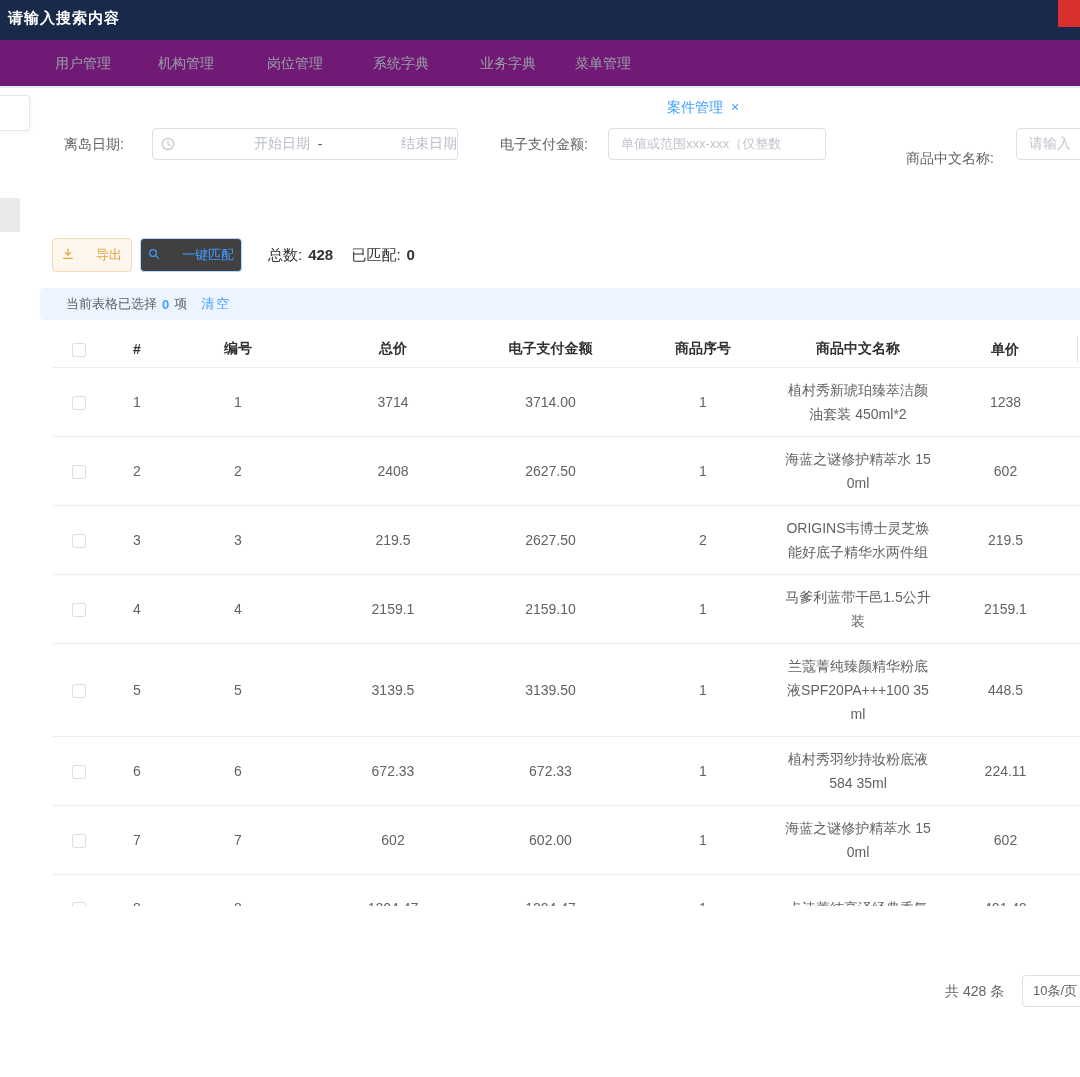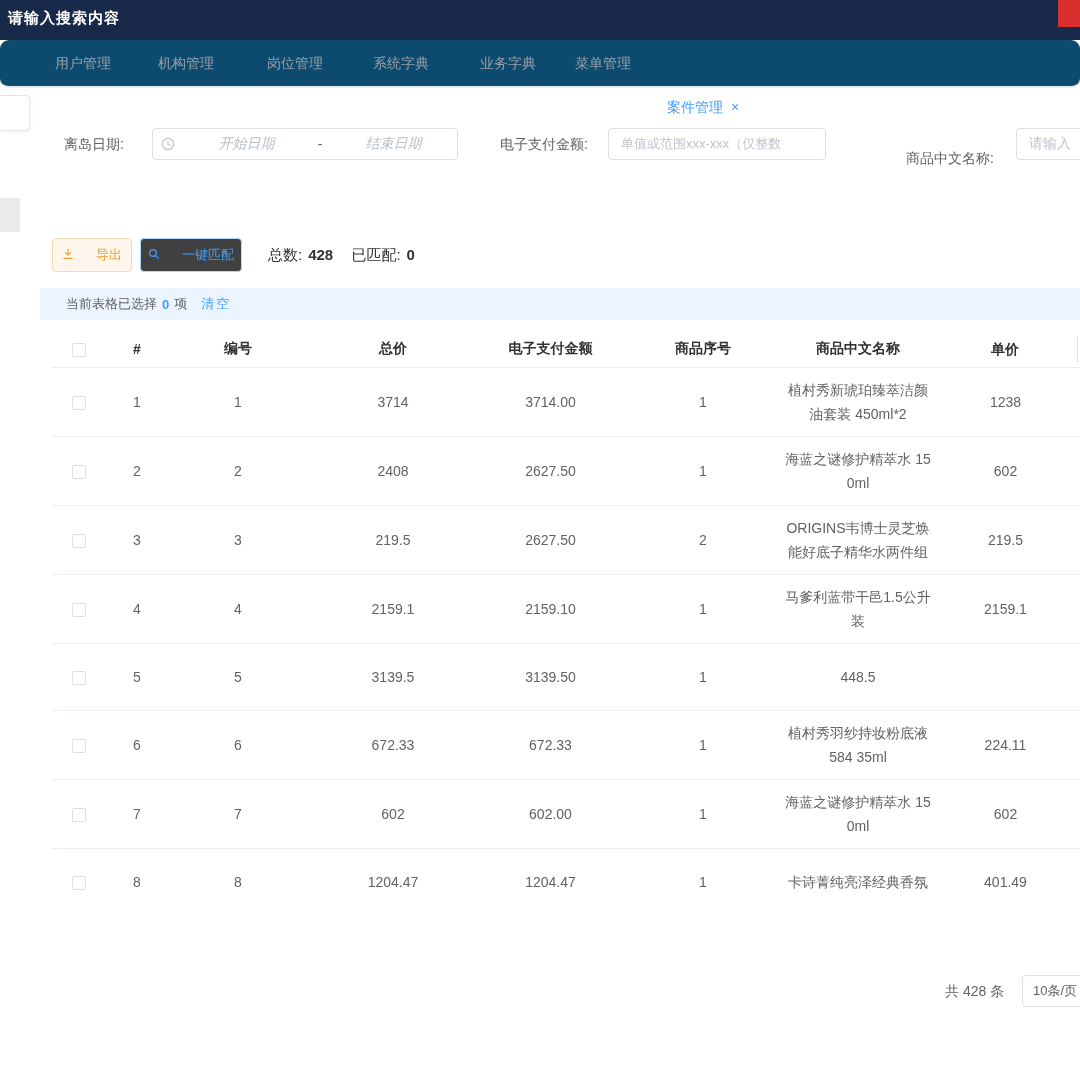--- a/index.html
+++ b/index.html
@@ -5,21 +5,21 @@
   * { margin:0; padding:0; box-sizing:border-box; }
   html,body { width:1080px; height:1077px; overflow:hidden; background:#ffffff;
     font-family:"Liberation Sans","DejaVu Sans",sans-serif; position:relative; }
 
   
   .navbar { position:absolute; left:0; top:0; width:1080px; height:40px; background:#18294a; }
   .navbar-search { position:absolute; left:8px; top:9px; color:#ffffff; font-size:15px; font-weight:bold; letter-spacing:1px; }
   .red-badge { position:absolute; right:0; top:0; width:22px; height:27px; background:#d92f2f; }
 
   
-  .tabbar { position:absolute; left:0; top:40px; width:1080px; height:48px; background:#0c4a6e; border-bottom:2px solid #e6ebf2;border-radius:9px; }
+  .tabbar { position:absolute; left:0; top:40px; width:1080px; height:48px; background:#701a75; border-bottom:2px solid #e6ebf2; }
   .tab { position:absolute; top:0; height:46px; line-height:46px; font-size:14px; color:#9aa0a8; cursor:pointer; white-space:nowrap; }
   .tab:nth-of-type(1){ left:55px; }
   .tab:nth-of-type(2){ left:158px; }
   .tab:nth-of-type(3){ left:267px; }
   .tab:nth-of-type(4){ left:373px; }
   .tab:nth-of-type(5){ left:480px; }
   .tab:nth-of-type(6){ left:575px; }
   .tab:nth-of-type(7){ left:655px; padding:0 12px; }
   .tab.active { color:#409eff; border-bottom:2px solid #409eff; height:48px;margin-top:44px; }
   .tab-close { margin-left:8px; font-size:14px; color:#409eff; }
@@ -30,21 +30,21 @@
   .grey-patch { position:absolute; left:0; top:198px; width:20px; height:34px; background:#eaeaea; }
 
   
   .flabel { position:absolute; top:136px; font-size:14px; color:#606266; white-space:nowrap; }
   .flabel.date { left:64px; }
   .flabel.amount { left:500px; }
   .flabel.product { left:906px;margin-top:14px; }
   .finput { position:absolute; top:128px; height:32px; border:1px solid #dcdfe6; border-radius:4px; background:#fff; }
   .date-range { left:152px; width:306px; display:flex; align-items:center; }
   .clock-icon { width:30px; display:flex; justify-content:center; }
-  .dr-part { flex:1; text-align:center; font-size:14px; color:#b9bec7;font-style:italic; }
+  .dr-part { flex:1; text-align:right; font-size:14px; color:#b9bec7; }
   .dr-sep { width:20px; text-align:center; font-size:14px; color:#606266; }
   .amount-input { left:608px; width:218px; display:flex; align-items:center; padding-left:12px; font-size:13px; color:#c0c4cc; white-space:nowrap; overflow:hidden; }
   .product-input { left:1016px; width:110px; display:flex; align-items:center; padding-left:12px; font-size:14px; color:#c0c4cc; }
 
   
   .btn { position:absolute; top:238px; height:34px; border-radius:4px; font-size:13px;
     display:flex; align-items:center; justify-content:center; gap:22px; cursor:pointer; }
   .btn-export { left:52px; width:80px; background:#fdf6ec; border:1px solid #f5dab1; color:#e6a23c; }
   .btn-match { left:140px; width:102px; background:#404040; border:1px solid #b3d8ff; color:#409eff; }
   .stats { position:absolute; left:268px; top:246px; font-size:15px; color:#303133; }
@@ -200,20 +200,21 @@
         <div class="cell name-cell">马爹利蓝带干邑1.5公升装</div>
         <div class="cell">2159.1</div>
       </div>
       <div class="trow">
         <div class="cell"><span class="checkbox"></span></div>
         <div class="cell">5</div>
         <div class="cell">5</div>
         <div class="cell">3139.5</div>
         <div class="cell">3139.50</div>
         <div class="cell">1</div>
+        <div class="cell name-cell">兰蔻菁纯臻颜精华粉底液SPF20PA+++100 35ml</div>
         <div class="cell">448.5</div>
       </div>
       <div class="trow">
         <div class="cell"><span class="checkbox"></span></div>
         <div class="cell">6</div>
         <div class="cell">6</div>
         <div class="cell">672.33</div>
         <div class="cell">672.33</div>
         <div class="cell">1</div>
         <div class="cell name-cell">植村秀羽纱持妆粉底液 584 35ml</div>

